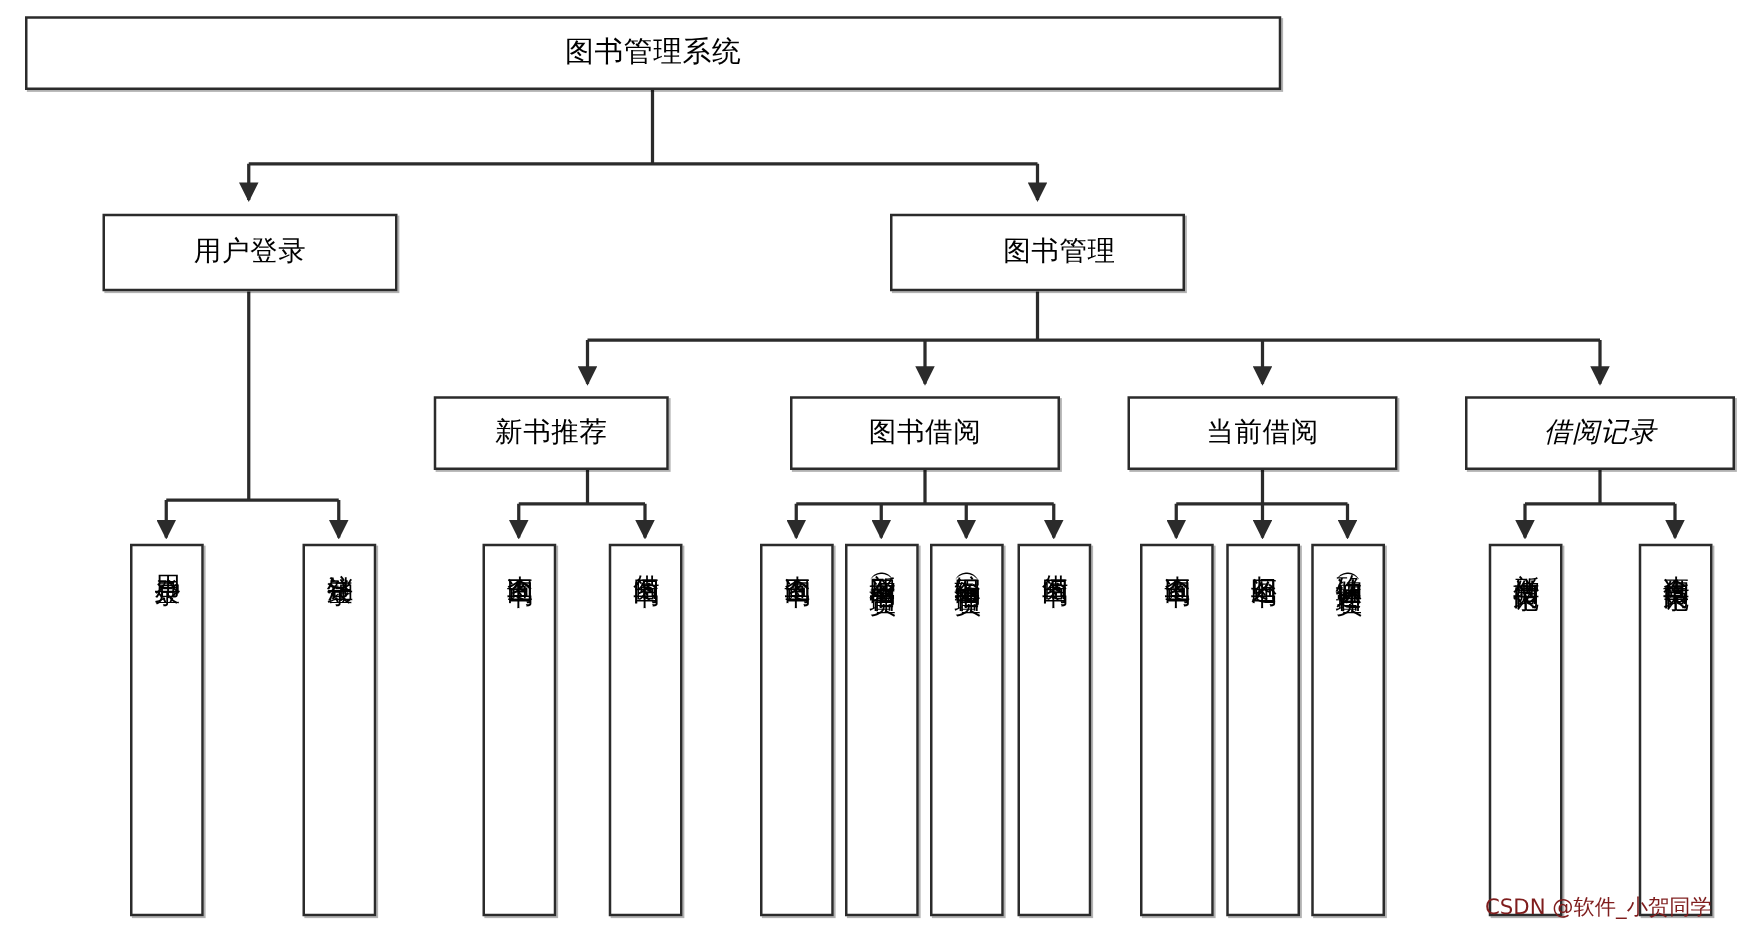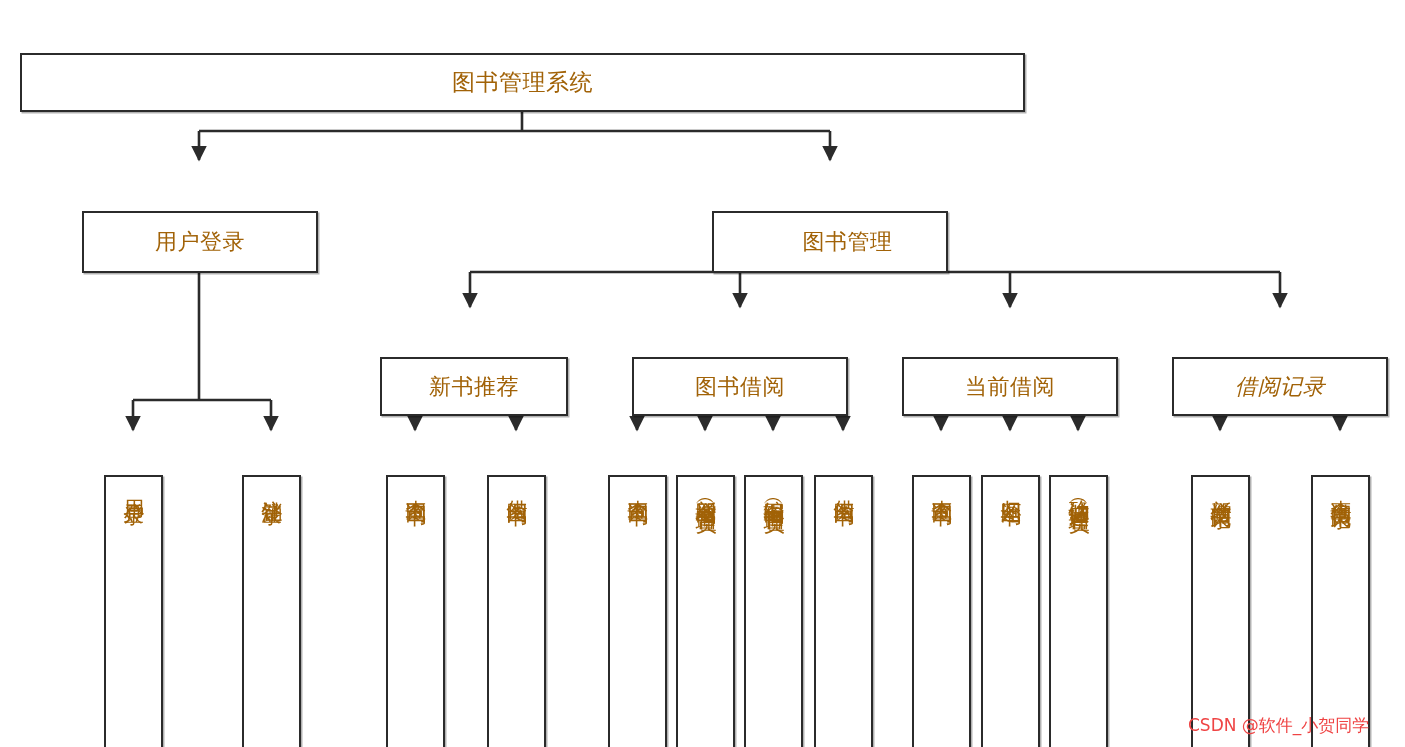--- a/index.html
+++ b/index.html
@@ -27,23 +27,22 @@
     pointer-events: none;
   }
   .node {
     position: absolute;
     box-sizing: border-box;
     border: 2px solid #2b2b2b;
     background: #ffffff;
     display: flex;
     align-items: center;
     justify-content: center;
-    color: #a16207;
+    color: #000000;
     box-shadow: 1.5px 1.5px 0 rgba(0,0,0,0.30);
-    margin-top: 40px;
   }
   .node .label {
     display: block;
     text-align: center;
     line-height: 1.18;
     letter-spacing: 0.5px;
   }
   
   .node.h .label {
     font-size: 22px;
@@ -64,21 +63,21 @@
     line-height: 1.0;
     white-space: nowrap;
     -webkit-text-orientation: upright;
   }
   .node.v.tall .label { font-size: 21px; }
   .watermark {
     position: absolute;
     left: 1188px;
     top: 714px;
     font-size: 17px;
-    color: #ef4444;
+    color: #7f1d1d;
     white-space: nowrap;
     font-family: "DejaVu Sans", "Liberation Sans", sans-serif;
   }
 </style>
 </head>
 <body>
 
 <div id="canvas">
 
   <svg id="edges" viewBox="0 0 1405 747" width="1405" height="747">
@@ -136,21 +135,21 @@
   </div>
 
   <div class="node h" style="left:82px; top:171px; width:236px; height:62px;">
     <span class="label">用户登录</span>
   </div>
 
   <div class="node h" style="left:712px; top:171px; width:236px; height:62px;padding-left:35px;">
     <span class="label">图书管理</span>
   </div>
 
-  <div class="node h" style="left:380px; top:317px; width:188px; height:59px;">
+  <div class="node h" style="left:347px; top:317px; width:188px; height:59px;">
     <span class="label">新书推荐</span>
   </div>
 
   <div class="node h" style="left:632px; top:317px; width:216px; height:59px;">
     <span class="label">图书借阅</span>
   </div>
 
   <div class="node h" style="left:902px; top:317px; width:216px; height:59px;">
     <span class="label">当前借阅</span>
   </div>

